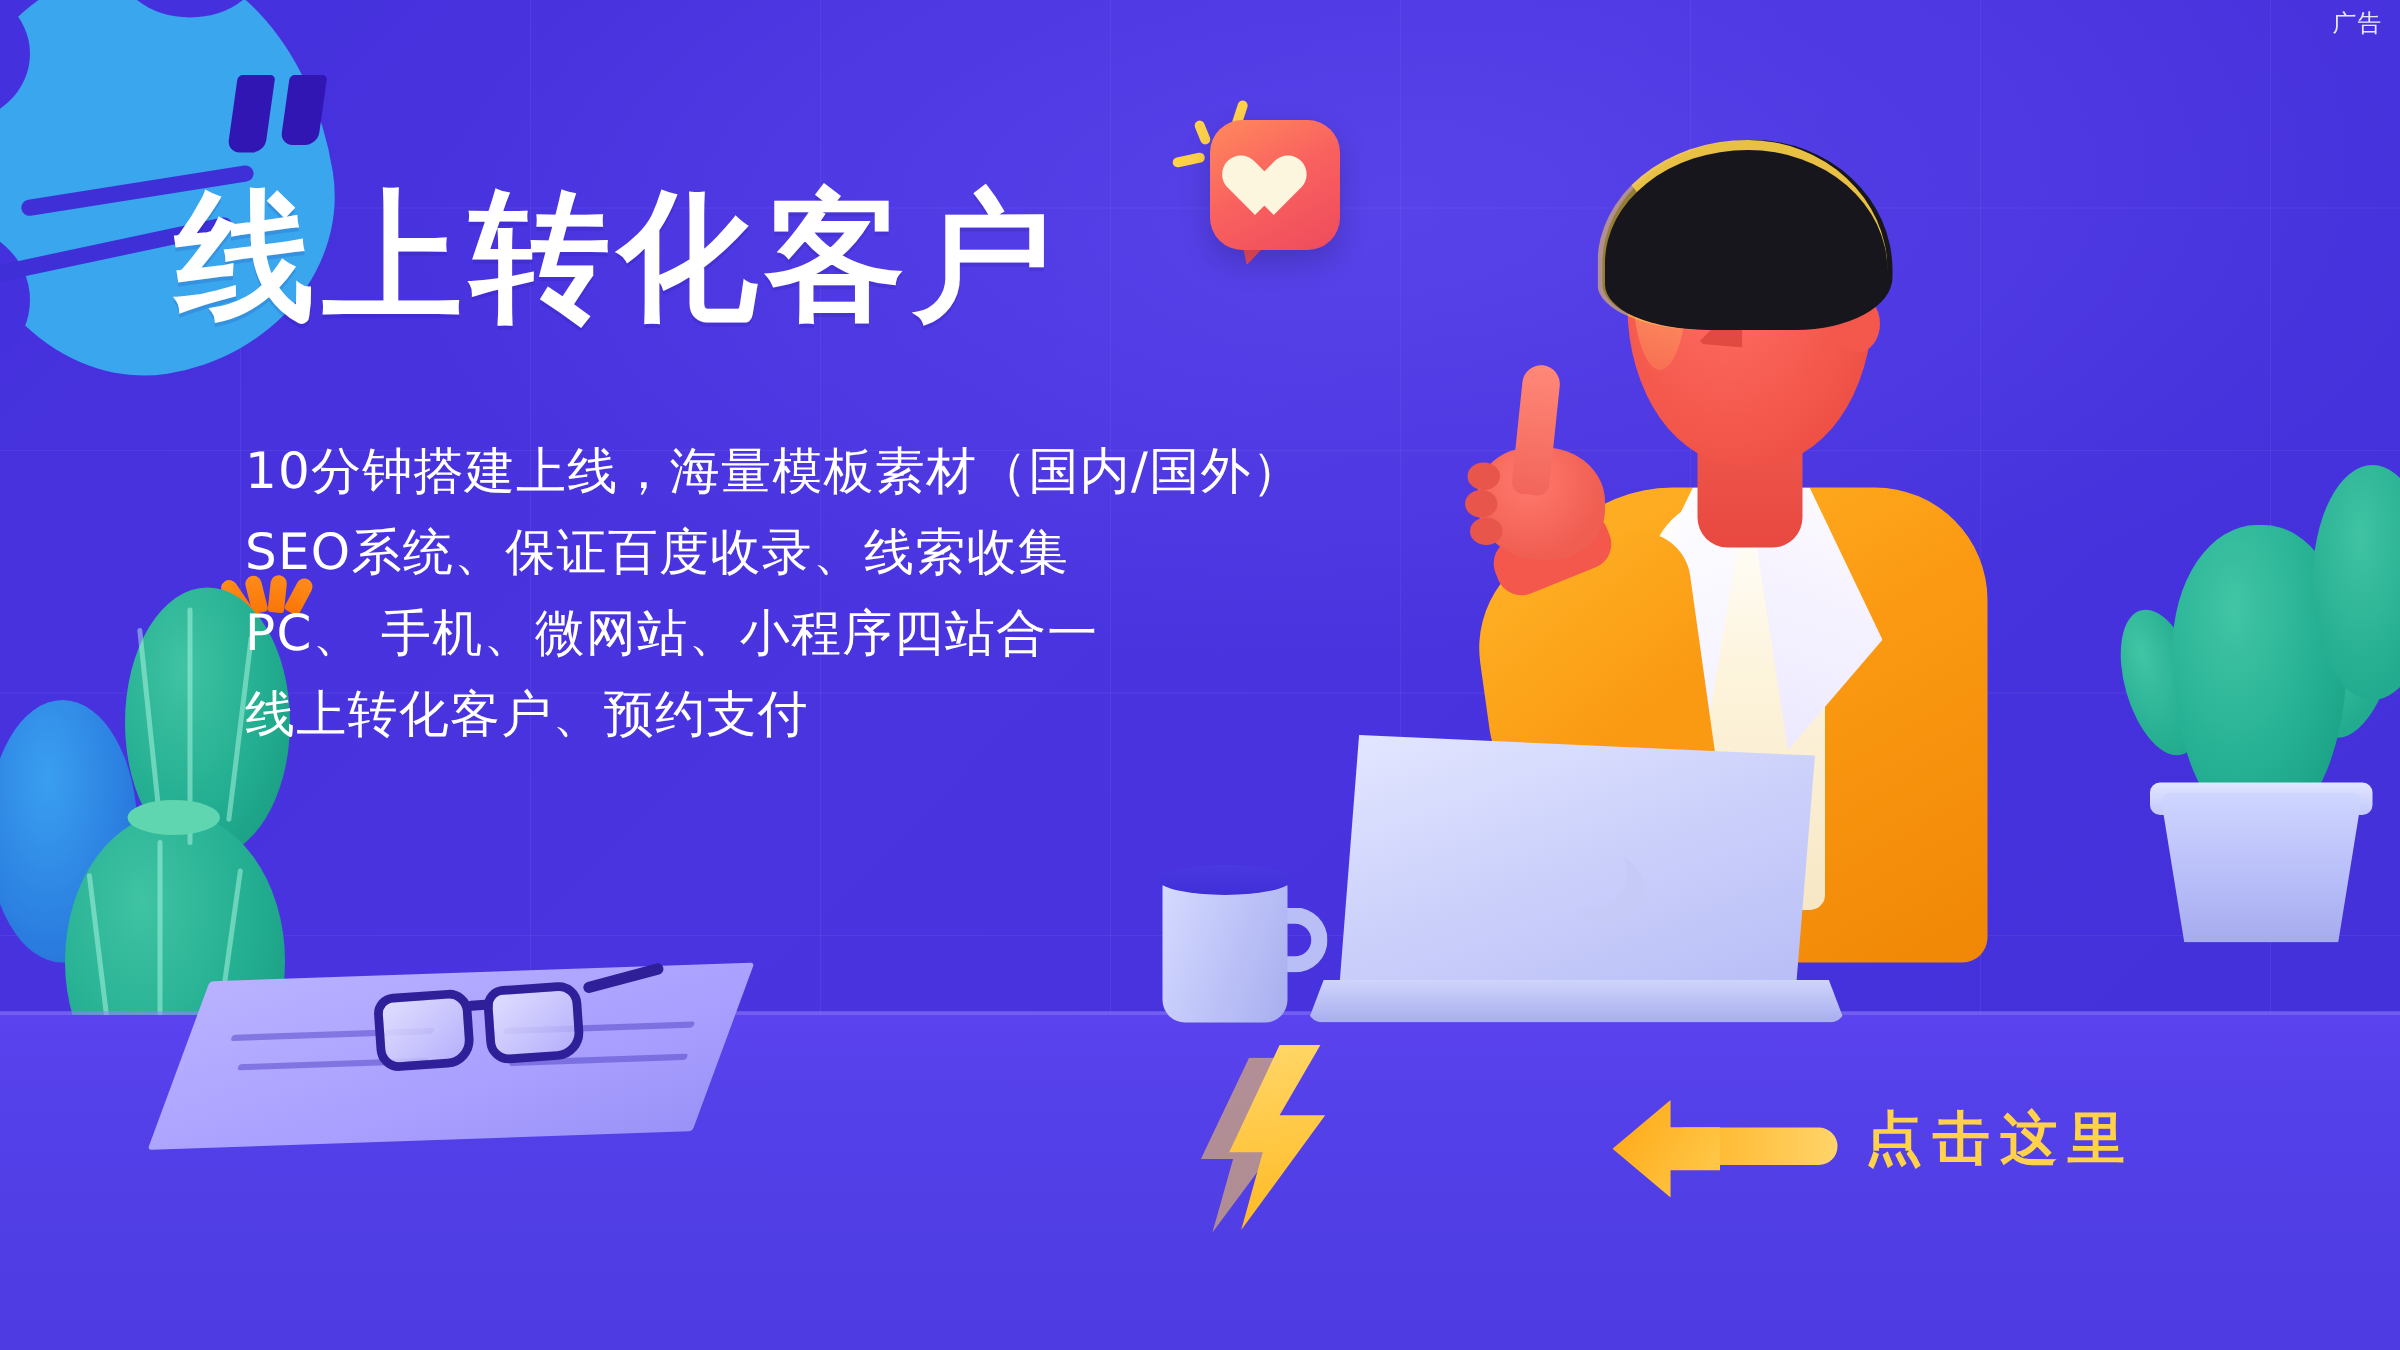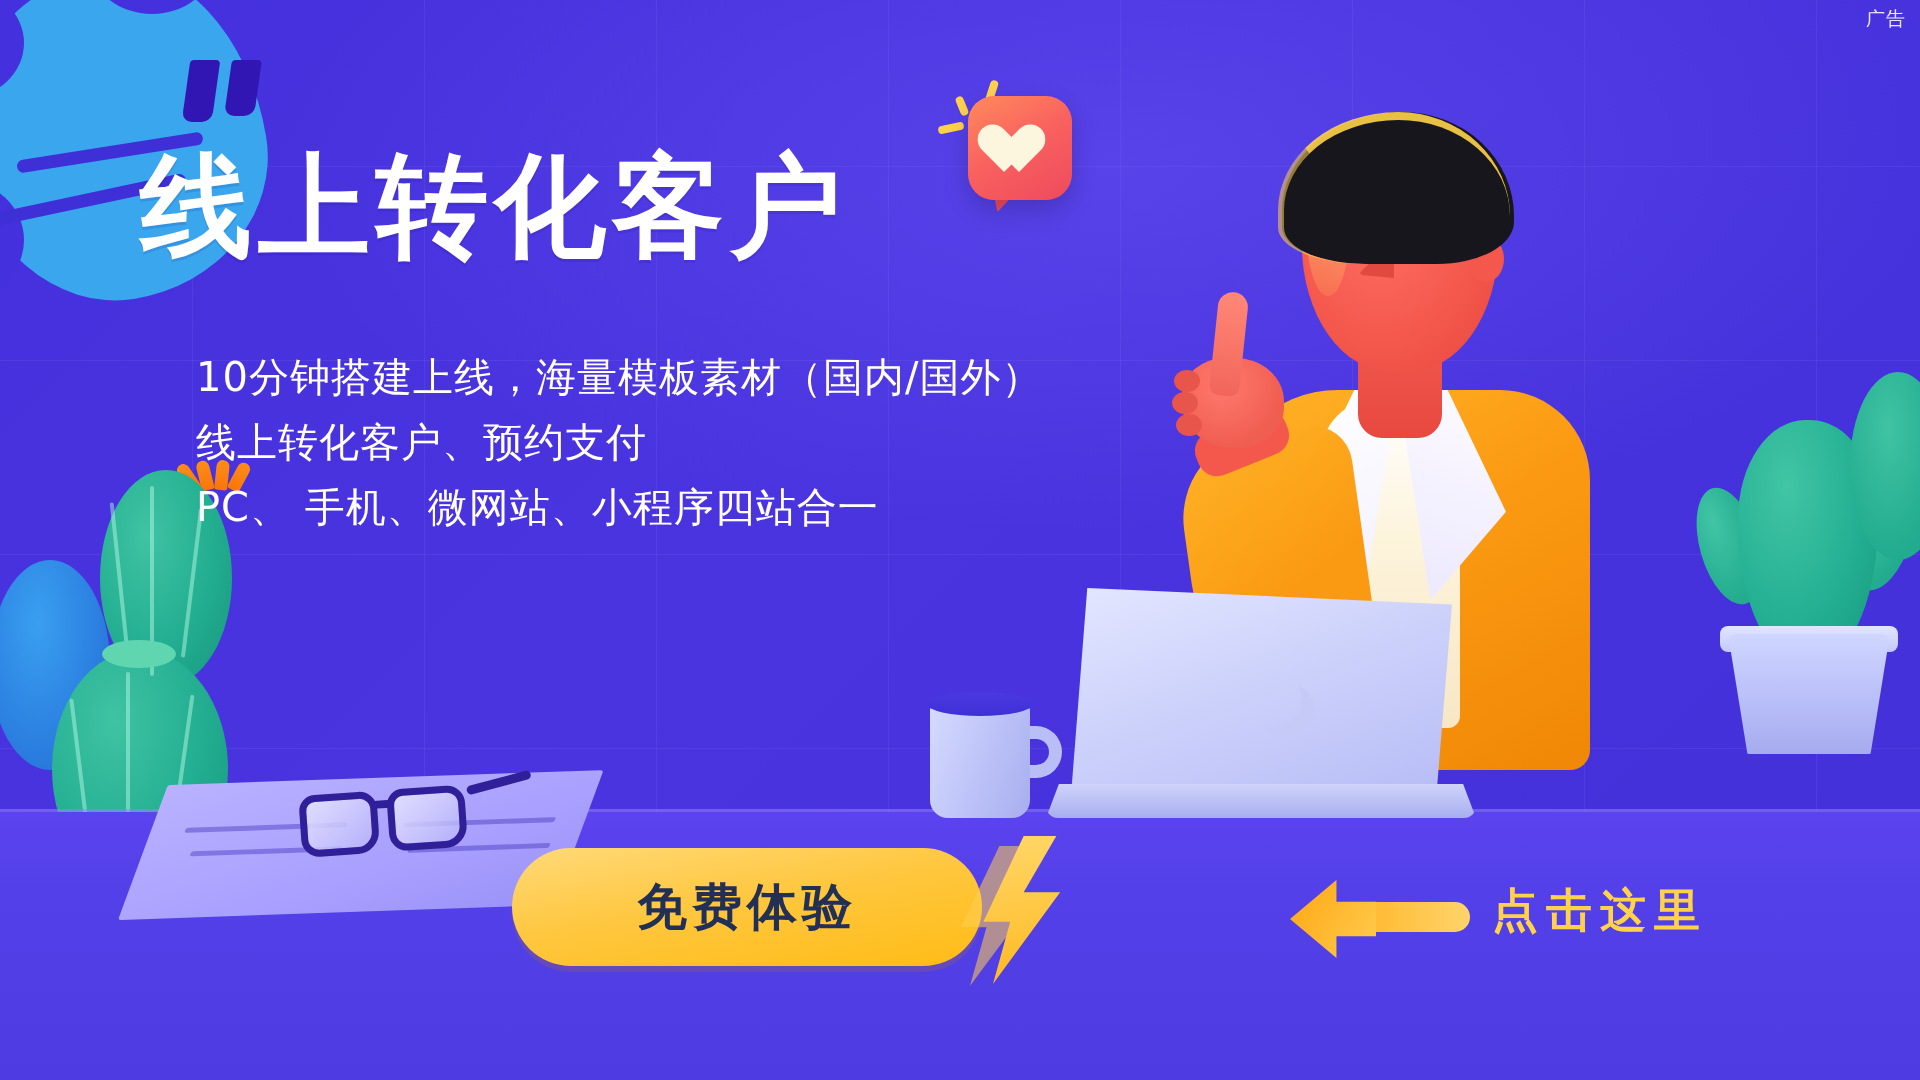--- a/index.html
+++ b/index.html
@@ -499,27 +499,25 @@
     <div class="lens l"></div>
     <div class="bridge"></div>
     <div class="lens r"></div>
     <div class="temple"></div>
   </div>
 
   <div class="headline">线上转化客户</div>
 
   <div class="bullets">
     <div class="line">10分钟搭建上线，海量模板素材（国内/国外）</div>
+    <div class="line">SEO系统、保证百度收录、线索收集</div>
+    <div class="line">PC、 手机、微网站、小程序四站合一</div>
     <div class="line">线上转化客户、预约支付</div>
-    <div class="line">PC、 手机、微网站、小程序四站合一</div>
-  </div>
-
-  <button class="cta-btn">
-    <span>免费体验</span>
-  </button>
+  </div>
+
 
   <div class="bolt">
     <div class="bolt-ghost"></div>
     <div class="bolt-main"></div>
   </div>
 
   <div class="arrow">
     <div class="arrow-tail"></div>
     <div class="arrow-head"></div>
   </div>

